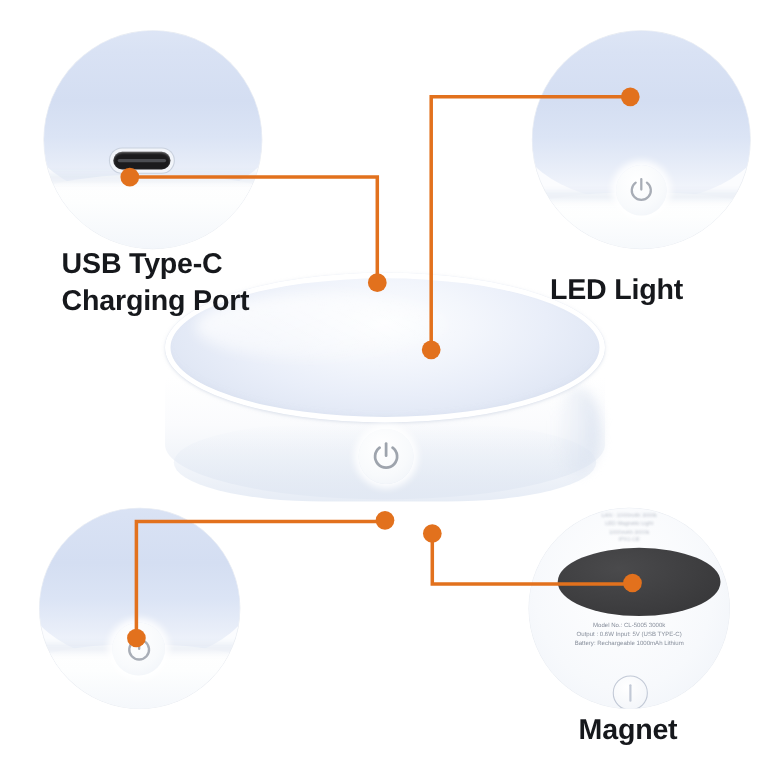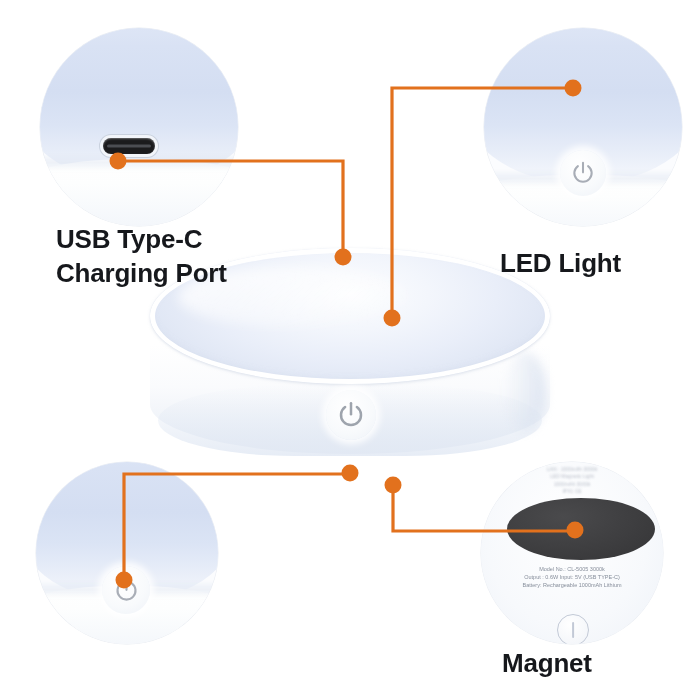--- a/index.html
+++ b/index.html
@@ -373,15 +373,15 @@
       <circle cx="575" cy="530" r="8.5"></circle>
     </g>
   </svg>
 
   <div class="label" style="left:56px; top:222px;">USB Type-C
 Charging Port</div>
 
   <div class="label" style="left:500px; top:222px;margin-top:24px;">LED Light</div>
 
 
-  <div class="label" style="left:502px; top:646px;">Magnet</div>
+  <div class="label" style="left:526px; top:646px;">Magnet</div>
 
 </div>
 
 </body></html>

